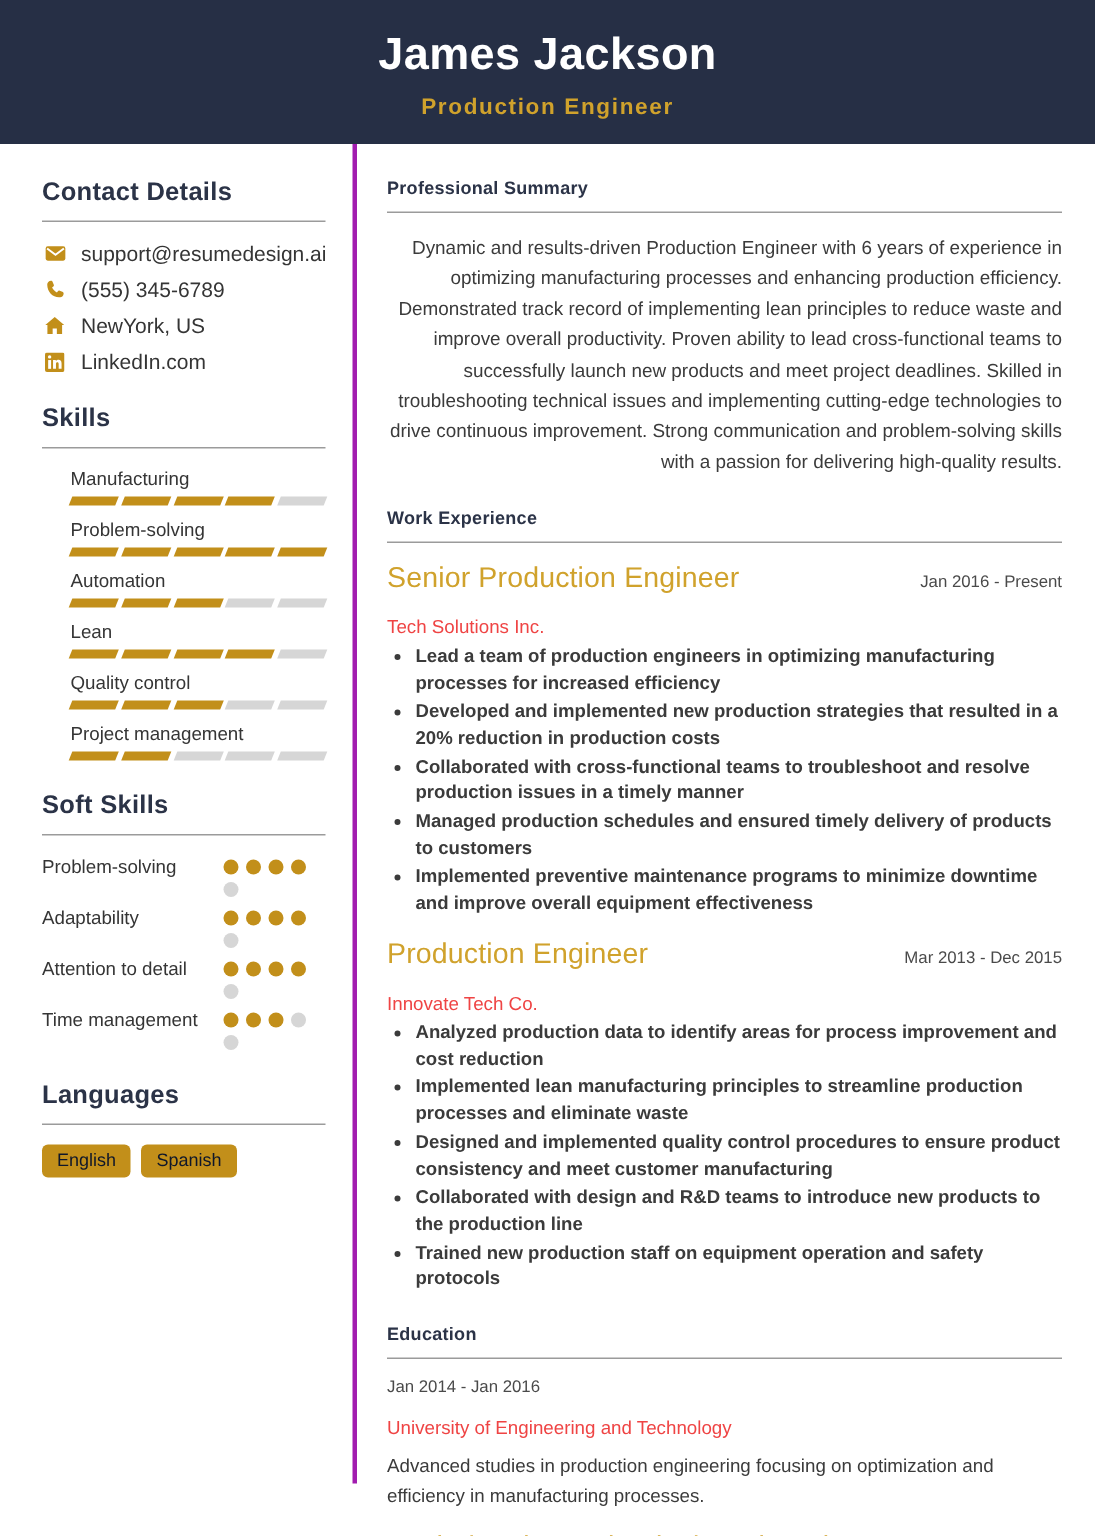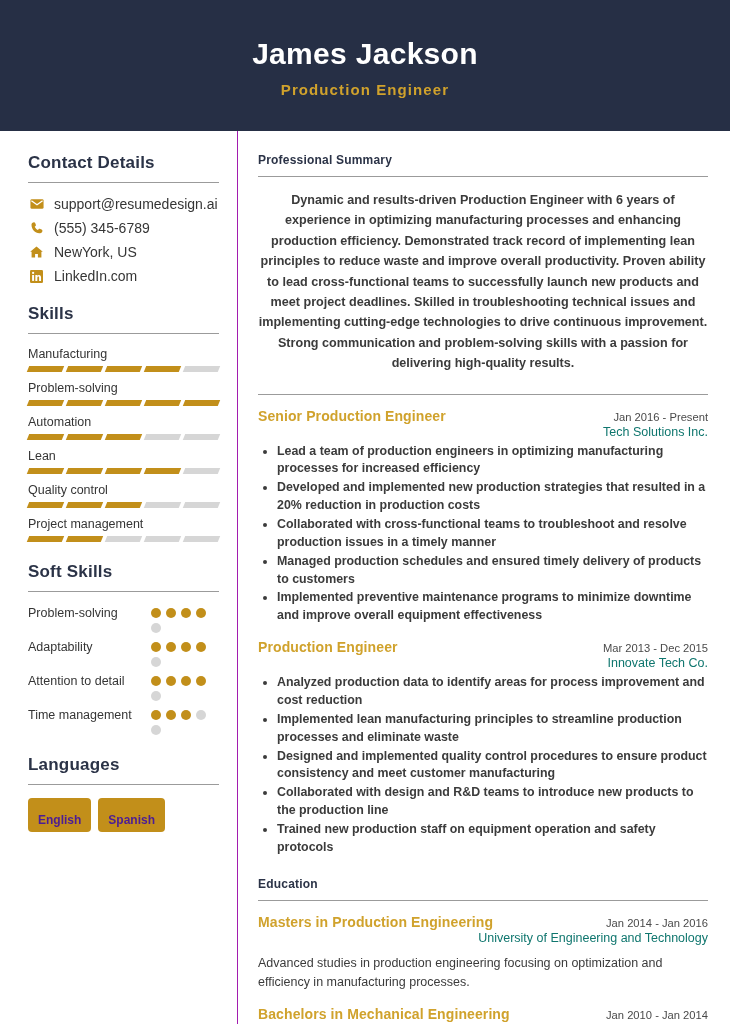--- a/index.html
+++ b/index.html
@@ -13,21 +13,21 @@
   .page {
     position: relative;
     width: 730px;
     height: 1024px;
     background: #ffffff;
     overflow: hidden;
   }
 
   
   .header {
-    height: 131px;
+    height: 96px;
     background: #262f45;
     display: flex;
     flex-direction: column;
     align-items: center;
     justify-content: center;
     padding-top: 4px;
   }
   .header-name {
     color: #ffffff;
     font-size: 30px;
@@ -46,21 +46,21 @@
   
   .body {
     display: flex;
     align-items: stretch;
     height: 893px;
   }
   .sidebar {
     width: 238px;
     flex: 0 0 238px;
     padding: 22px 18px 0 28px;
-    border-right: 1px solid #a21caf;
+    border-right: 3px solid #a21caf;
   }
   .main {
     flex: 1 1 auto;
     padding: 22px 22px 0 20px;
     min-width: 0;
   }
 
   
   .sec-title {
     color: #2b3347;
@@ -89,21 +89,21 @@
     flex: 0 0 17px;
     margin-right: 9px;
     display: flex;
     align-items: center;
     justify-content: center;
     color: #c28f1a;
   }
   .contact-icon svg { display: block; }
 
   
-  .skill { margin-bottom: 9px; }
+  .skill { margin-bottom: 9px; margin-left: 19px; }
   .skill-name {
     font-size: 12.5px;
     color: #353535;
     margin-bottom: 5px;
   }
   .bar {
     display: flex;
     gap: 4px;
   }
   .seg {
@@ -140,60 +140,57 @@
     height: 10px;
     border-radius: 50%;
     background: #d6d6d6;
   }
   .dot.on { background: #c28f1a; }
 
   
   .lang-wrap { display: flex; flex-wrap: wrap; gap: 7px; }
   .lang-tag {
     background: #c28f1a;
-    color: #4c1d95;
+    color: #0f172a;
     font-size: 12px;
-    padding: 16px 10px 5px;
+    padding: 4px 10px 5px;
     border-radius: 4px;
     line-height: 1.1;
-    font-weight: bold;
   }
 
   
   .summary {
     font-size: 12.6px;
     line-height: 1.62;
     color: #3b3b3b;
-    text-align: center;
-    font-weight: bold;
+    text-align: right;
   }
   .entry { margin-bottom: 14px; }
   .entry-head {
     display: flex;
     align-items: baseline;
     justify-content: space-between;
     gap: 12px;
   }
   .entry-title {
     color: #d0a22c;
-    font-size: 14px;
-    font-weight: bold;
+    font-size: 19px;
+    font-weight: normal;
     letter-spacing: 0.1px;
   }
   .entry-date {
     color: #4a4a4a;
     font-size: 11.2px;
     white-space: nowrap;
     flex: 0 0 auto;
   }
   .entry-org {
     font-size: 12.5px;
-    color: #0f766e;
-    margin-top: 1px;
-    text-align: right;
+    color: #ef4444;
+    margin-top: 14px;
   }
   .bullets {
     margin: 4px 0 0 0;
     padding-left: 19px;
   }
   .bullets li {
     font-size: 12.4px;
     line-height: 1.44;
     color: #3b3b3b;
     margin-bottom: 1px;
@@ -390,20 +387,21 @@
 
     <div class="main">
 
       <div class="sec-block">
         <div class="sec-title main-title">Professional Summary</div>
         <div class="sec-rule"></div>
         <div class="summary">Dynamic and results-driven Production Engineer with 6 years of experience in optimizing manufacturing processes and enhancing production efficiency. Demonstrated track record of implementing lean principles to reduce waste and improve overall productivity. Proven ability to lead cross-functional teams to successfully launch new products and meet project deadlines. Skilled in troubleshooting technical issues and implementing cutting-edge technologies to drive continuous improvement. Strong communication and problem-solving skills with a passion for delivering high-quality results.</div>
       </div>
 
       <div class="sec-block">
+        <div class="sec-title main-title">Work Experience</div>
         <div class="sec-rule"></div>
         <div id="work-list">
             <div class="entry">
               <div class="entry-head">
                 <div class="entry-title">Senior Production Engineer</div>
                 <div class="entry-date">Jan 2016 - Present</div>
               </div>
               <div class="entry-org">Tech Solutions Inc.</div>
               <ul class="bullets">
                 <li>Lead a team of production engineers in optimizing manufacturing processes for increased efficiency</li>
@@ -429,21 +427,20 @@
             </div>
           </div>
       </div>
 
       <div class="sec-block">
         <div class="sec-title main-title">Education</div>
         <div class="sec-rule"></div>
         <div id="edu-list">
             <div class="entry">
               <div class="entry-head">
-                <div class="entry-title">Masters in Production Engineering</div>
                 <div class="entry-date">Jan 2014 - Jan 2016</div>
               </div>
               <div class="entry-org">University of Engineering and Technology</div>
               <div class="entry-desc">Advanced studies in production engineering focusing on optimization and efficiency in manufacturing processes.</div>
             </div>
             <div class="entry">
               <div class="entry-head">
                 <div class="entry-title">Bachelors in Mechanical Engineering</div>
                 <div class="entry-date">Jan 2010 - Jan 2014</div>
               </div>

